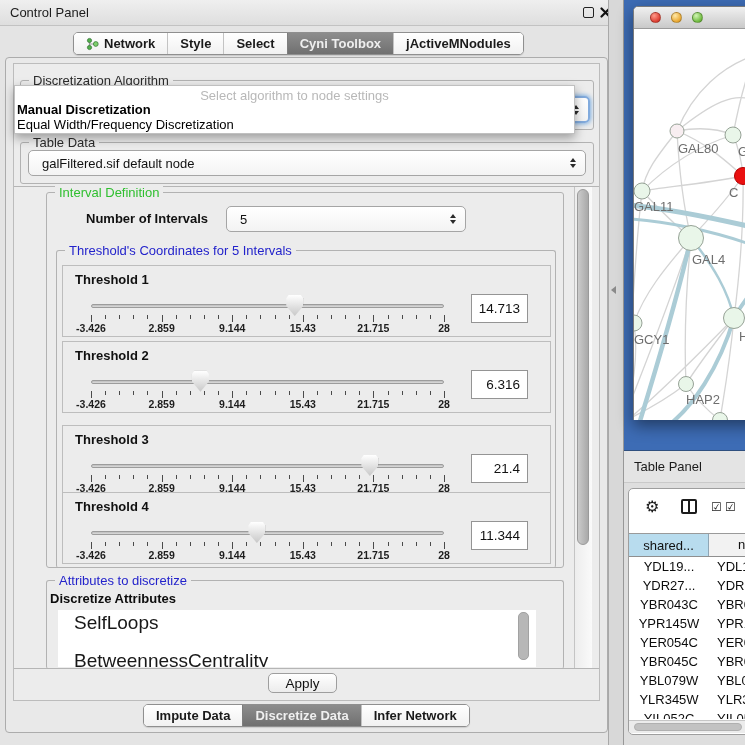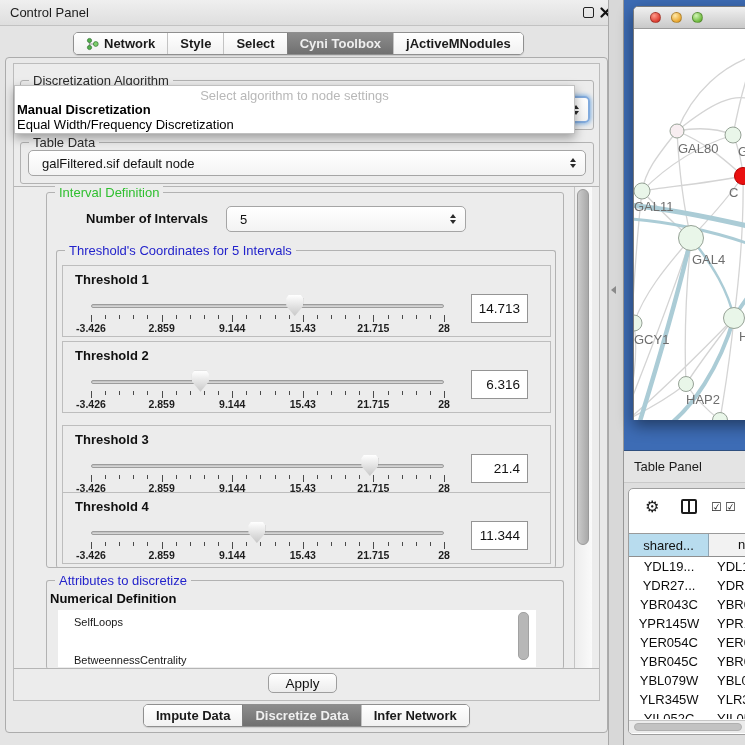--- a/index.html
+++ b/index.html
@@ -61,21 +61,21 @@
          background:linear-gradient(#ffffff,#c8c8c8);
          clip-path:polygon(14% 0,86% 0,100% 16%,100% 52%,50% 100%,0 52%,0 16%);
          filter:drop-shadow(0 0 1px #777);}
   .tick{position:absolute;width:1px;background:#4a4a4a;}
   .ticklabel{position:absolute;top:56px;width:64px;text-align:center;font-size:10.5px;font-weight:bold;color:#1e1e1e;}
   .vbox{position:absolute;left:408px;top:28px;width:57px;height:29px;background:#fff;border:1px solid #949494;
         font-size:13.5px;display:flex;align-items:center;justify-content:flex-end;padding-right:7px;}
   
   .attr-heading{position:absolute;font-size:13px;font-weight:bold;color:#0d0d0d;}
   .alist{position:absolute;background:#ffffff;overflow:hidden;}
-  .aitem{position:absolute;left:16px;height:19px;line-height:19px;font-size:11px;color:#181818;white-space:nowrap;}
+  .aitem{position:absolute;left:16px;height:19px;line-height:19px;font-size:19px;color:#181818;white-space:nowrap;}
   .lsb-thumb{position:absolute;width:11px;border-radius:5px;background:#b7b7b7;border:1px solid #a2a2a2;}
   
   .btn{position:absolute;display:flex;align-items:center;justify-content:center;
        background:linear-gradient(#ffffff,#ececec);border:1px solid #9e9e9e;border-radius:5px;
        font-size:13.5px;color:#111;}
   
   .divider{position:absolute;left:608px;top:0;width:16px;height:745px;background:#d8d8d8;
            border-left:1px solid #a8a8a8;border-right:1px solid #989898;}
   .div-handle{position:absolute;left:611px;top:286px;width:0;height:0;
               border-top:4px solid transparent;border-bottom:4px solid transparent;border-right:5px solid #8a8a8a;}
@@ -349,21 +349,21 @@
             <div class="ticklabel" style="left: 349px;">28</div>
             <div class="thumb" style="left: 185.408px;"></div>
             <div class="vbox">11.344</div>
           </div>
         </div>
     </div>
 
     <div class="gbox" style="left:46px;top:580px;width:518px;height:89px;border-bottom:none;">
       <span class="glabel blue">Attributes to discretize</span>
     </div>
-    <span class="attr-heading" style="left:50px;top:591px;">Numerical Definition</span>
+    <span class="attr-heading" style="left:50px;top:591px;">Discretize Attributes</span>
     <div class="alist" style="left:58px;top:610px;width:478px;height:57px;">
       <div class="lsb-thumb" style="left:460px;top:2px;height:48px;"></div>
     <div class="aitem" style="top: 3px;">SelfLoops</div>
         <div class="aitem" style="top: 41px; text-align: right;">BetweennessCentrality</div>
       </div>
 
     <div class="btn" style="left:268px;top:673px;width:69px;height:20px;">Apply</div>
 
     <div class="segbar" style="left:143px;top:704px;">
         <div class="seg">

